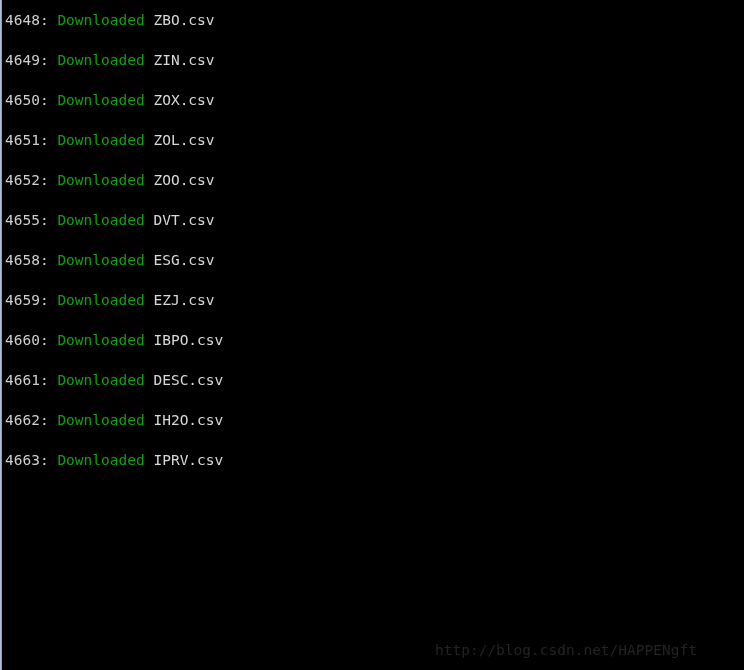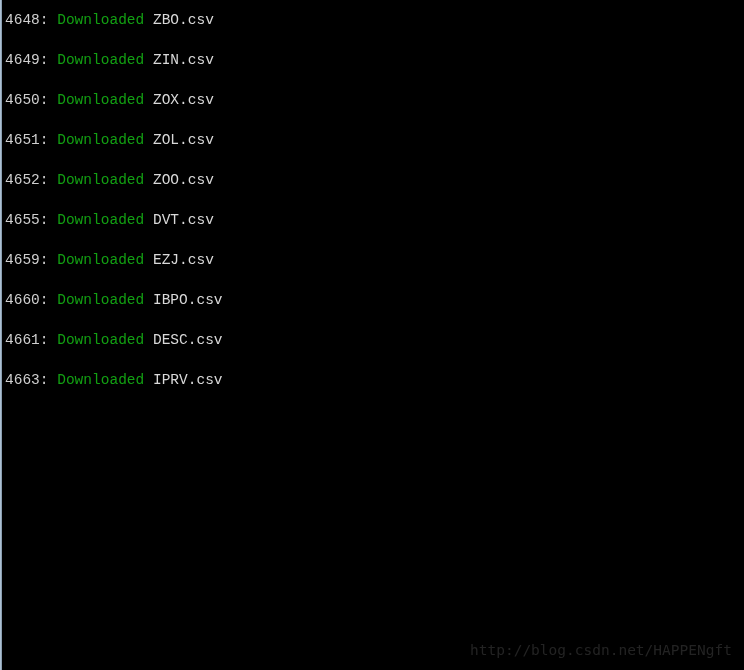--- a/index.html
+++ b/index.html
@@ -24,21 +24,20 @@
     top: 0;
     width: 2px;
     height: 670px;
     background: linear-gradient(to right, #9fb6cc 0%, #b9cbdc 50%, #5d7487 100%);
   }
   #log {
     position: absolute;
     left: 5px;
     top: 0;
     width: 739px;
-    font-family: Liberation Mono, monospace;
   }
   .log-line {
     height: 40px;
     line-height: 40px;
     white-space: pre;
     letter-spacing: 0px;
   }
   .idx {
     color: #cfcfcf;
   }
@@ -59,40 +58,41 @@
   .watermark {
     position: absolute;
     left: 435px;
     top: 630px;
     height: 40px;
     line-height: 40px;
     white-space: pre;
     color: #232323;
     font-family: "DejaVu Sans Mono", "Liberation Mono", monospace;
     font-size: 14.5px;
-    margin-left: 35px;
   }
 </style>
 </head>
 <body>
 
 <div id="terminal">
 
   <div id="left-edge"></div>
 
   <div id="log">
       <div class="log-line"><span class="idx">4648:</span> <span class="status">Downloaded</span> <span class="fname">ZBO.csv</span></div>
       <div class="log-line"><span class="idx">4649:</span> <span class="status">Downloaded</span> <span class="fname">ZIN.csv</span></div>
       <div class="log-line"><span class="idx">4650:</span> <span class="status">Downloaded</span> <span class="fname">ZOX.csv</span></div>
       <div class="log-line"><span class="idx">4651:</span> <span class="status">Downloaded</span> <span class="fname">ZOL.csv</span></div>
       <div class="log-line"><span class="idx">4652:</span> <span class="status">Downloaded</span> <span class="fname">ZOO.csv</span></div>
       <div class="log-line"><span class="idx">4655:</span> <span class="status">Downloaded</span> <span class="fname">DVT.csv</span></div>
+      <div class="log-line"><span class="idx">4658:</span> <span class="status">Downloaded</span> <span class="fname">ESG.csv</span></div>
       <div class="log-line"><span class="idx">4659:</span> <span class="status">Downloaded</span> <span class="fname">EZJ.csv</span></div>
       <div class="log-line"><span class="idx">4660:</span> <span class="status">Downloaded</span> <span class="fname">IBPO.csv</span></div>
       <div class="log-line"><span class="idx">4661:</span> <span class="status">Downloaded</span> <span class="fname">DESC.csv</span></div>
+      <div class="log-line"><span class="idx">4662:</span> <span class="status">Downloaded</span> <span class="fname">IH2O.csv</span></div>
       <div class="log-line"><span class="idx">4663:</span> <span class="status">Downloaded</span> <span class="fname">IPRV.csv</span></div>
     </div>
 
   <div class="summary-line">
     
   </div>
 
   <div class="watermark">http://blog.csdn.net/HAPPENgft</div>
 
 </div>

